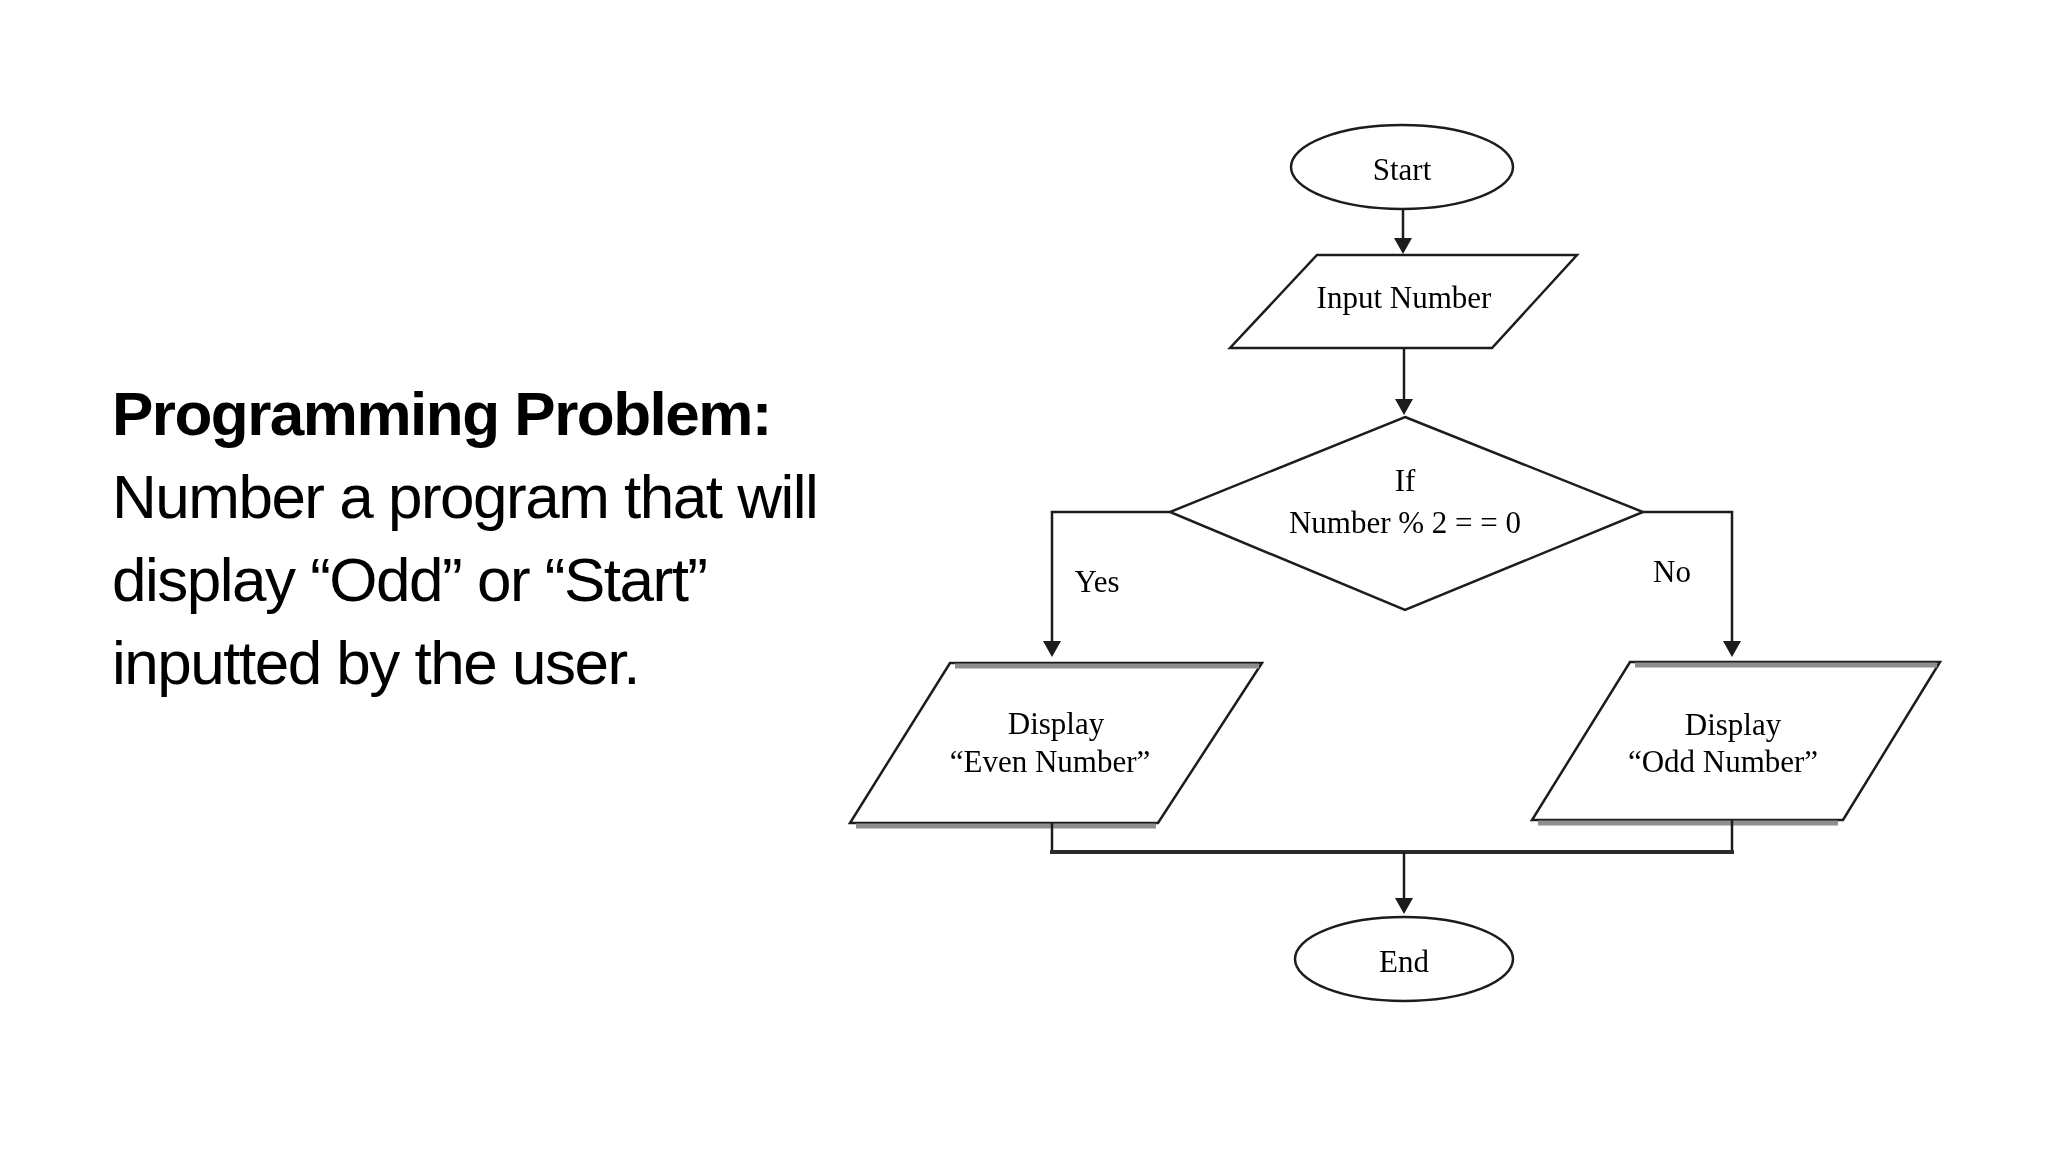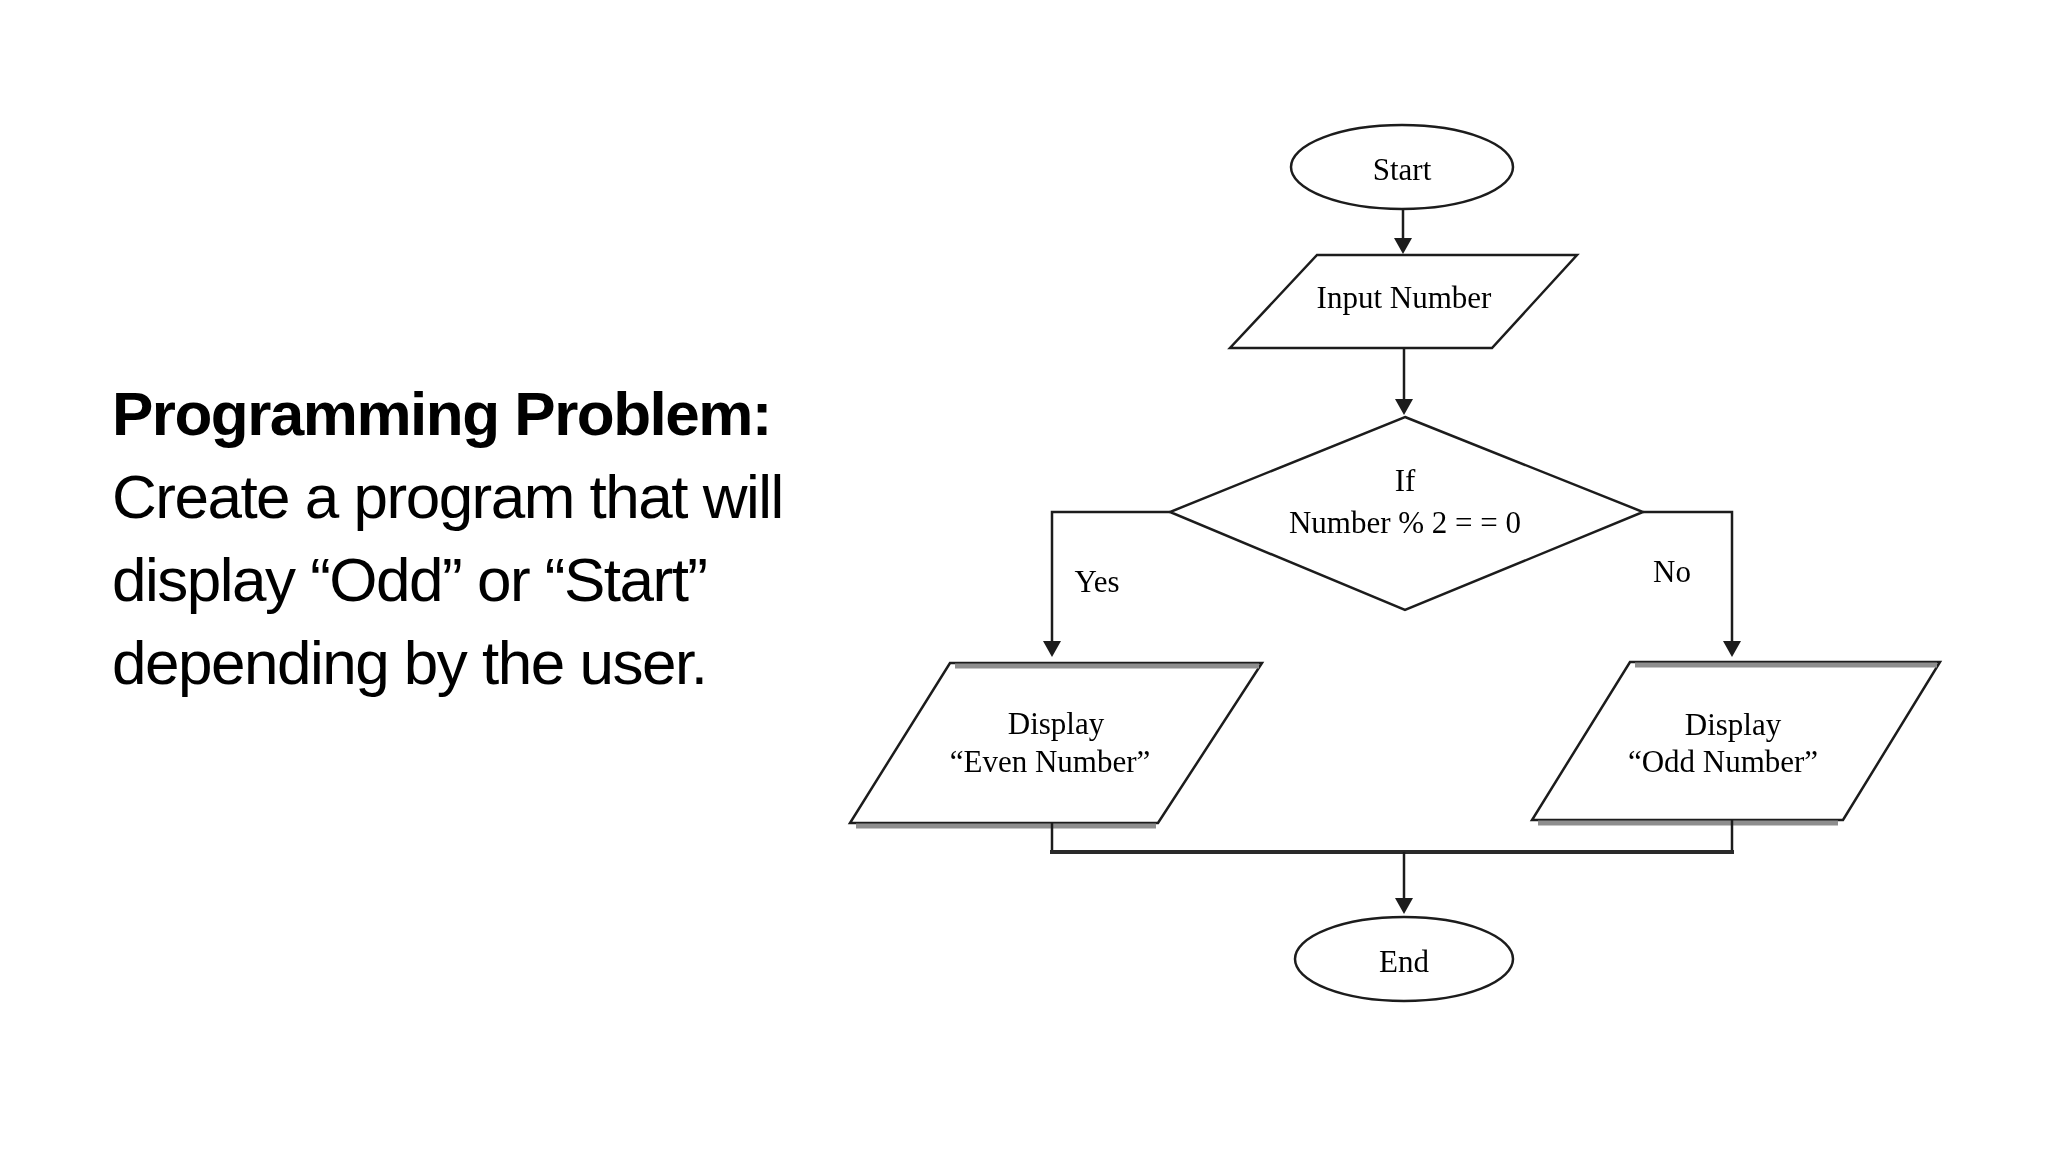--- a/index.html
+++ b/index.html
@@ -74,23 +74,23 @@
     text-anchor: middle;
   }
 </style>
 </head>
 <body>
 
 <div class="slide">
 
   <div class="problem">
     <div class="problem-title">Programming Problem:</div>
-    <div class="problem-line">Create a program that will</div>
+    <div class="problem-line">Number a program that will</div>
     <div class="problem-line">display “Odd” or “Start”</div>
-    <div class="problem-line">depending by the user.</div>
+    <div class="problem-line">inputted by the user.</div>
   </div>
 
   <svg class="flowchart-svg" viewBox="0 0 2048 1152">
 
     <ellipse class="node-shape" cx="1402" cy="167" rx="111" ry="42"></ellipse>
     <text class="node-text" x="1402" y="180">Start</text>
 
     <line class="flow-line" x1="1403" y1="210" x2="1403" y2="239"></line>
     <polygon class="arrow-head" points="1394,238 1412,238 1403,254"></polygon>
 

